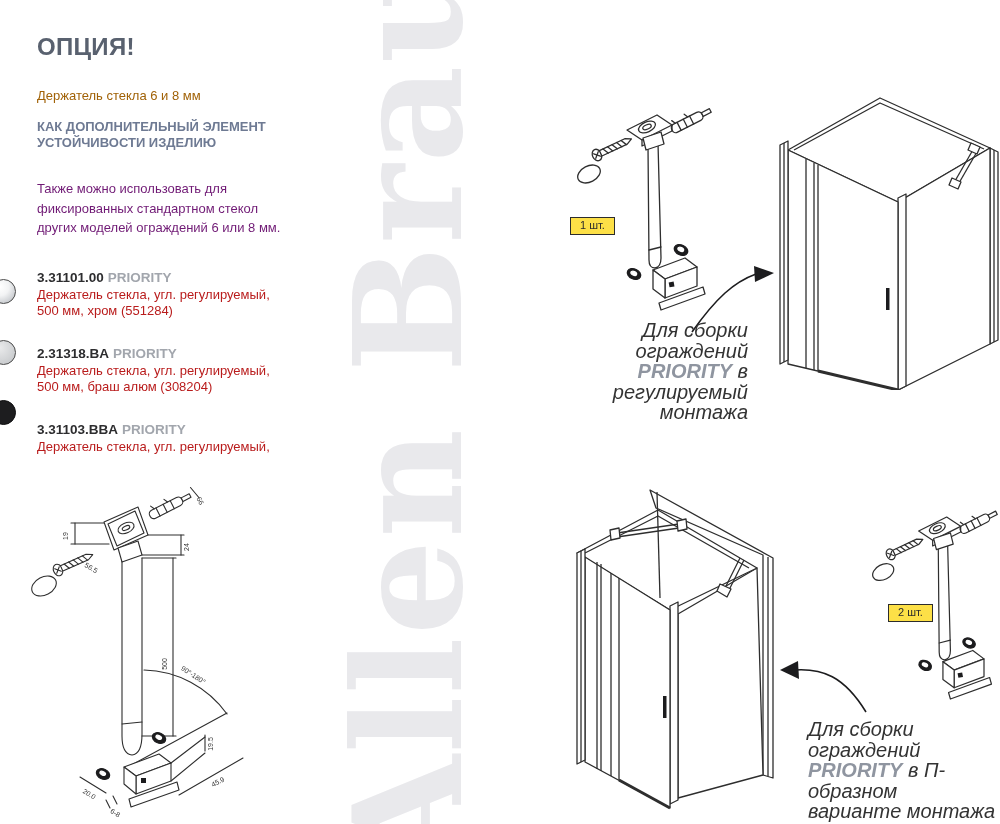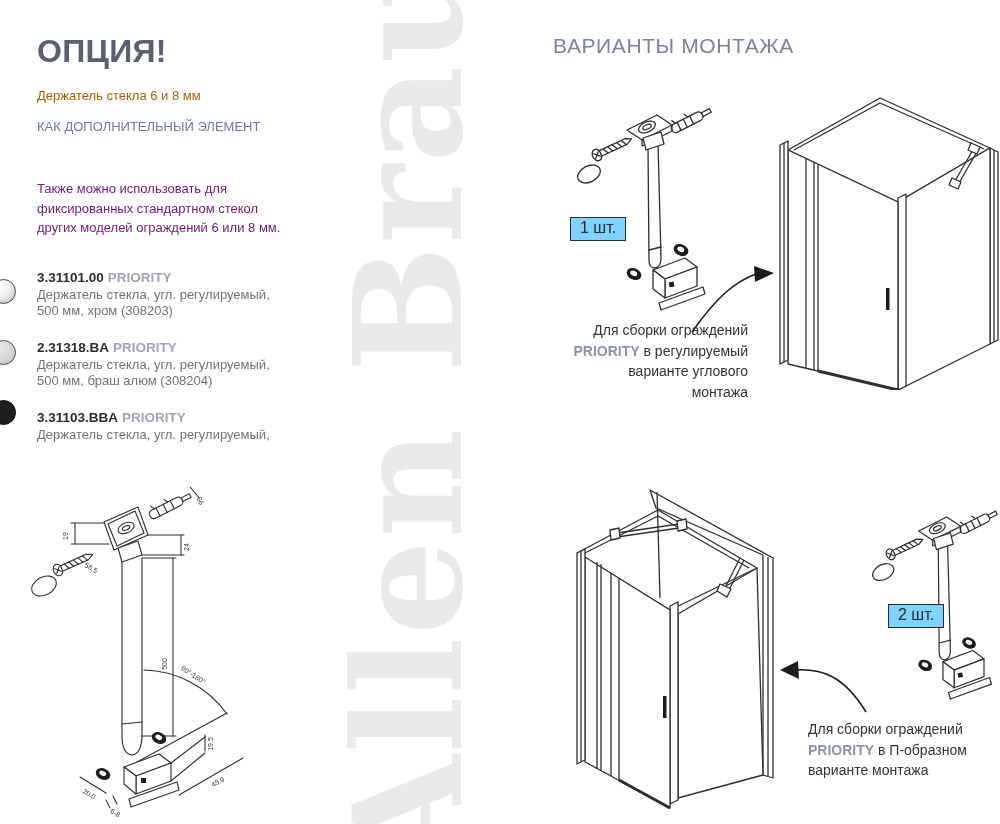--- a/index.html
+++ b/index.html
@@ -6,38 +6,38 @@
   .page{position:relative;width:1000px;height:824px;background:#fff;overflow:hidden;
         font-family:"Liberation Sans",sans-serif;color:#3d3d3f;}
   .abs{position:absolute;}
   
   .watermark{position:absolute;left:408px;top:412px;
     transform:translate(-50%,-50%) rotate(-90deg);
     font-family:"DejaVu Serif",serif;font-weight:bold;font-size:150px;
     color:#e9e9ec;white-space:nowrap;letter-spacing:2px;z-index:0;}
   .z1{z-index:1;}
   
-  .opt-title{left:37px;top:33px;font-size:32px;font-weight:bold;color:#59616f;letter-spacing:.3px;}
+  .opt-title{left:37px;top:33px;font-size:24px;font-weight:bold;color:#59616f;letter-spacing:.3px;}
   .subtitle{left:37px;top:88px;font-size:13px;color:#a16207;}
-  .highlight{left:37px;top:119px;font-size:13px;font-weight:normal;color:#6e7a93;line-height:16px;}
+  .highlight{left:37px;top:119px;font-size:13px;font-weight:bold;color:#6e7a93;line-height:16px;}
   .note{left:37px;top:179px;font-size:13px;color:#701a75;line-height:19.5px;}
-  .products{left:37px;top:270px;display:flex;flex-direction:column;gap:22px;}
+  .products{left:37px;top:270px;display:flex;flex-direction:column;gap:28px;}
   .product .code-line{font-size:13.5px;font-weight:bold;color:#2d2d2f;margin-bottom:2px;}
   .product .series{color:#a2a6ad;margin-left:4px;}
-  .product .desc{font-size:13px;color:#737373;line-height:15.5px;}
+  .product .desc{font-size:13px;color:#b91c1c;line-height:15.5px;}
   .bullet{position:absolute;width:23px;height:23px;border-radius:50%;
           border:1px solid #4a4a4a;left:-9px;z-index:1;}
   .sw-chrome{background:radial-gradient(circle at 35% 30%,#ffffff 0%,#f2f3f4 40%,#c9ccd0 78%,#b4b7bb 100%);}
   .sw-alum{background:radial-gradient(circle at 35% 30%,#e9eaeb 0%,#d3d5d7 55%,#bfc2c5 100%);}
   .sw-black{background:#1d1d1f;border-color:#0e0e0f;}
   
   .variants-title{left:553px;top:34px;font-size:21px;color:#7d8492;letter-spacing:.6px;}
-  .qty{position:absolute;border:1.5px solid #2c2c2c;padding:1px 9px 3px;font-size:16px;
-       color:#2c2c2c;background:#7dd3fc;z-index:2;}
-  .caption{position:absolute;font-size:14px;color:#333;line-height:20.5px;}
+  .qty{position:absolute;border:1.5px solid #2c2c2c;padding:1px 9px 3px;font-size:11px;
+       color:#2c2c2c;background:#fde047;z-index:2;}
+  .caption{position:absolute;font-size:20px;color:#333;line-height:20.5px;font-style:italic;}
   .caption .b{font-weight:bold;color:#8f95a0;}
   .cap1{left:540px;top:320px;width:208px;text-align:right;}
   .cap2{left:808px;top:719px;width:210px;text-align:left;}
   svg text.dim{font-family:"Liberation Sans",sans-serif;font-size:7px;fill:#333;stroke:none;text-anchor:middle;}
 </style>
 </head>
 <body>
 
 <div class="page">
 
@@ -89,38 +89,39 @@
         <polygon points="82,203 126,187 128,194 84,210" fill="#fff"></polygon>
       </g>
     </defs>
   </svg>
 
   <div class="abs opt-title z1">ОПЦИЯ!</div>
   <div class="abs subtitle z1">Держатель стекла 6 и 8 мм</div>
 
   <div class="abs highlight z1">
     <div>КАК ДОПОЛНИТЕЛЬНЫЙ ЭЛЕМЕНТ</div>
+    <div>УСТОЙЧИВОСТИ ИЗДЕЛИЮ</div>
   </div>
 
   <div class="abs note z1">
     <div>Также можно использовать для</div>
     <div>фиксированных стандартном стекол</div>
     <div>других моделей ограждений 6 или 8 мм.</div>
   </div>
 
   <div class="bullet sw-chrome" style="top:279px"></div>
   <div class="bullet sw-alum" style="top:340px"></div>
   <div class="bullet sw-black" style="top:400px"></div>
 
   <div class="abs products z1">
     <div class="product">
       <div class="code-line"><span>3.31101.00</span><span class="series">PRIORITY</span></div>
       <div class="desc">
         <div>Держатель стекла, угл. регулируемый,</div>
-        <div>500 мм, хром (308203)</div>
+        <div>500 мм, хром (551284)</div>
       </div>
     </div>
     <div class="product">
       <div class="code-line"><span>2.31318.BA</span><span class="series">PRIORITY</span></div>
       <div class="desc">
         <div>Держатель стекла, угл. регулируемый,</div>
         <div>500 мм, браш алюм (308204)</div>
       </div>
     </div>
     <div class="product">
@@ -211,21 +212,20 @@
     <text class="dim" transform="translate(64,92) rotate(30)">56.5</text>
     <text class="dim" transform="translate(172,24) rotate(62)">66</text>
     <text class="dim" transform="translate(141,186) rotate(-90)">500</text>
     <text class="dim" transform="translate(166,199) rotate(33)">90°-180°</text>
     <text class="dim" transform="translate(187,266) rotate(-90)">19.5</text>
     <text class="dim" transform="translate(193,306) rotate(-28)">45.9</text>
     <text class="dim" transform="translate(62,318) rotate(32)">20.0</text>
     <text class="dim" transform="translate(88,337) rotate(32)">6-8</text>
   </svg>
 
-  <div class="abs variants-title z1">ВАРИАНТЫ МОНТАЖА</div>
 
   <svg class="abs z1" style="left:577px;top:100px" width="150" height="225" viewBox="0 0 150 225">
     <use href="#holderG"></use>
   </svg>
   <div class="qty" style="left:570px;top:217px">1 шт.</div>
 
   <svg class="abs z1" style="left:758px;top:88px" width="242" height="302" viewBox="0 0 242 302">
     <g stroke="#2e2e2e" stroke-width="1.3" fill="none" stroke-linejoin="round">
       <polygon points="30,62 122,10 232,60 140,114" fill="#fff"></polygon>
       <polyline points="36,62 122,15 226,61"></polyline>
@@ -249,21 +249,20 @@
   </svg>
 
   <svg class="abs z1" style="left:686px;top:256px" width="92" height="82" viewBox="0 0 92 82">
     <path d="M6,76 C30,42 48,26 70,18" stroke="#1c1c1e" stroke-width="1.6" fill="none"></path>
     <polygon points="68,10 88,17 69,26" fill="#1c1c1e"></polygon>
   </svg>
 
   <div class="caption cap1 z1">
     <div>Для сборки ограждений</div>
     <div><span class="b">PRIORITY</span><span> в регулируемый</span></div>
-    <div>варианте углового</div>
     <div>монтажа</div>
   </div>
 
   <svg class="abs z1" style="left:553px;top:478px" width="252" height="346" viewBox="0 0 252 346">
     <g stroke="#2e2e2e" stroke-width="1.3" fill="none" stroke-linejoin="round">
       <path d="M97,12 L220,80 L220,300 L210,297 L210,77 L103,30 Z" fill="#fff"></path>
       <line x1="215" y1="79" x2="215" y2="298"></line>
       <polygon points="125,136 204,90 210,297 125,320" fill="#fff"></polygon>
       <polygon points="24,75 105,32 204,90 117,132" fill="#fff"></polygon>
       <polyline points="32,75 105,38 196,90"></polyline>

